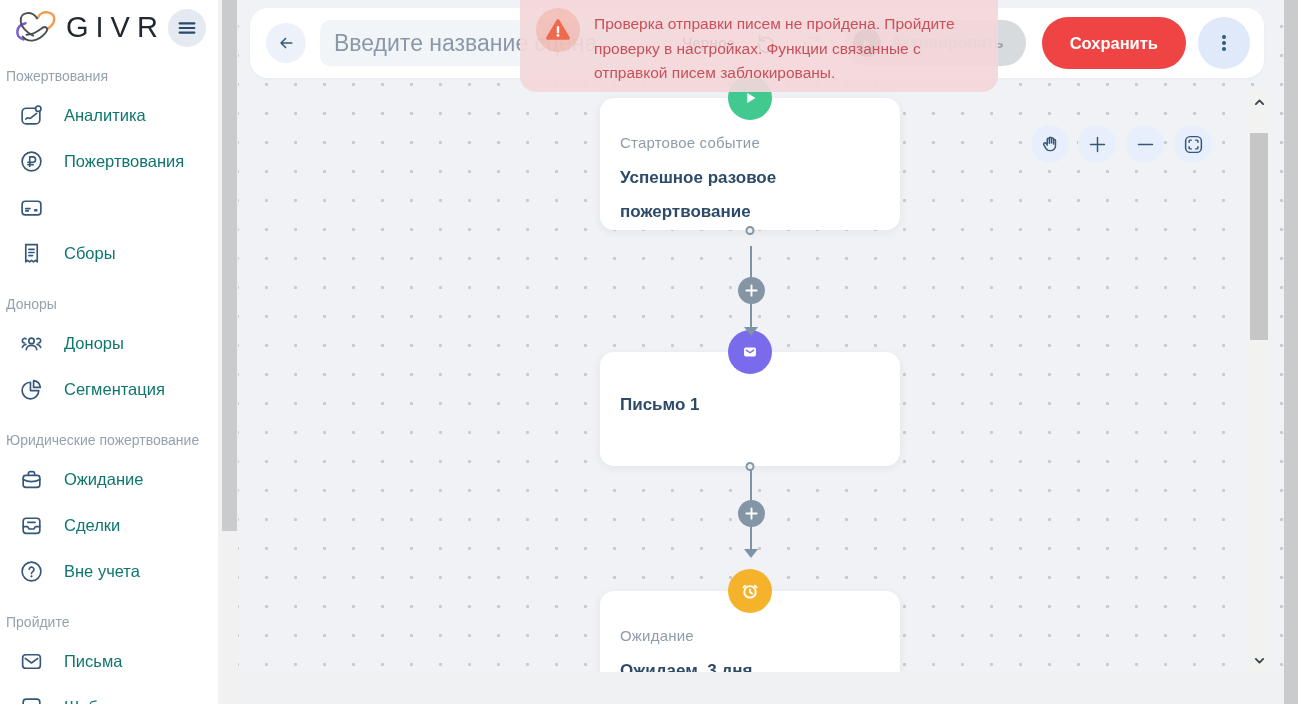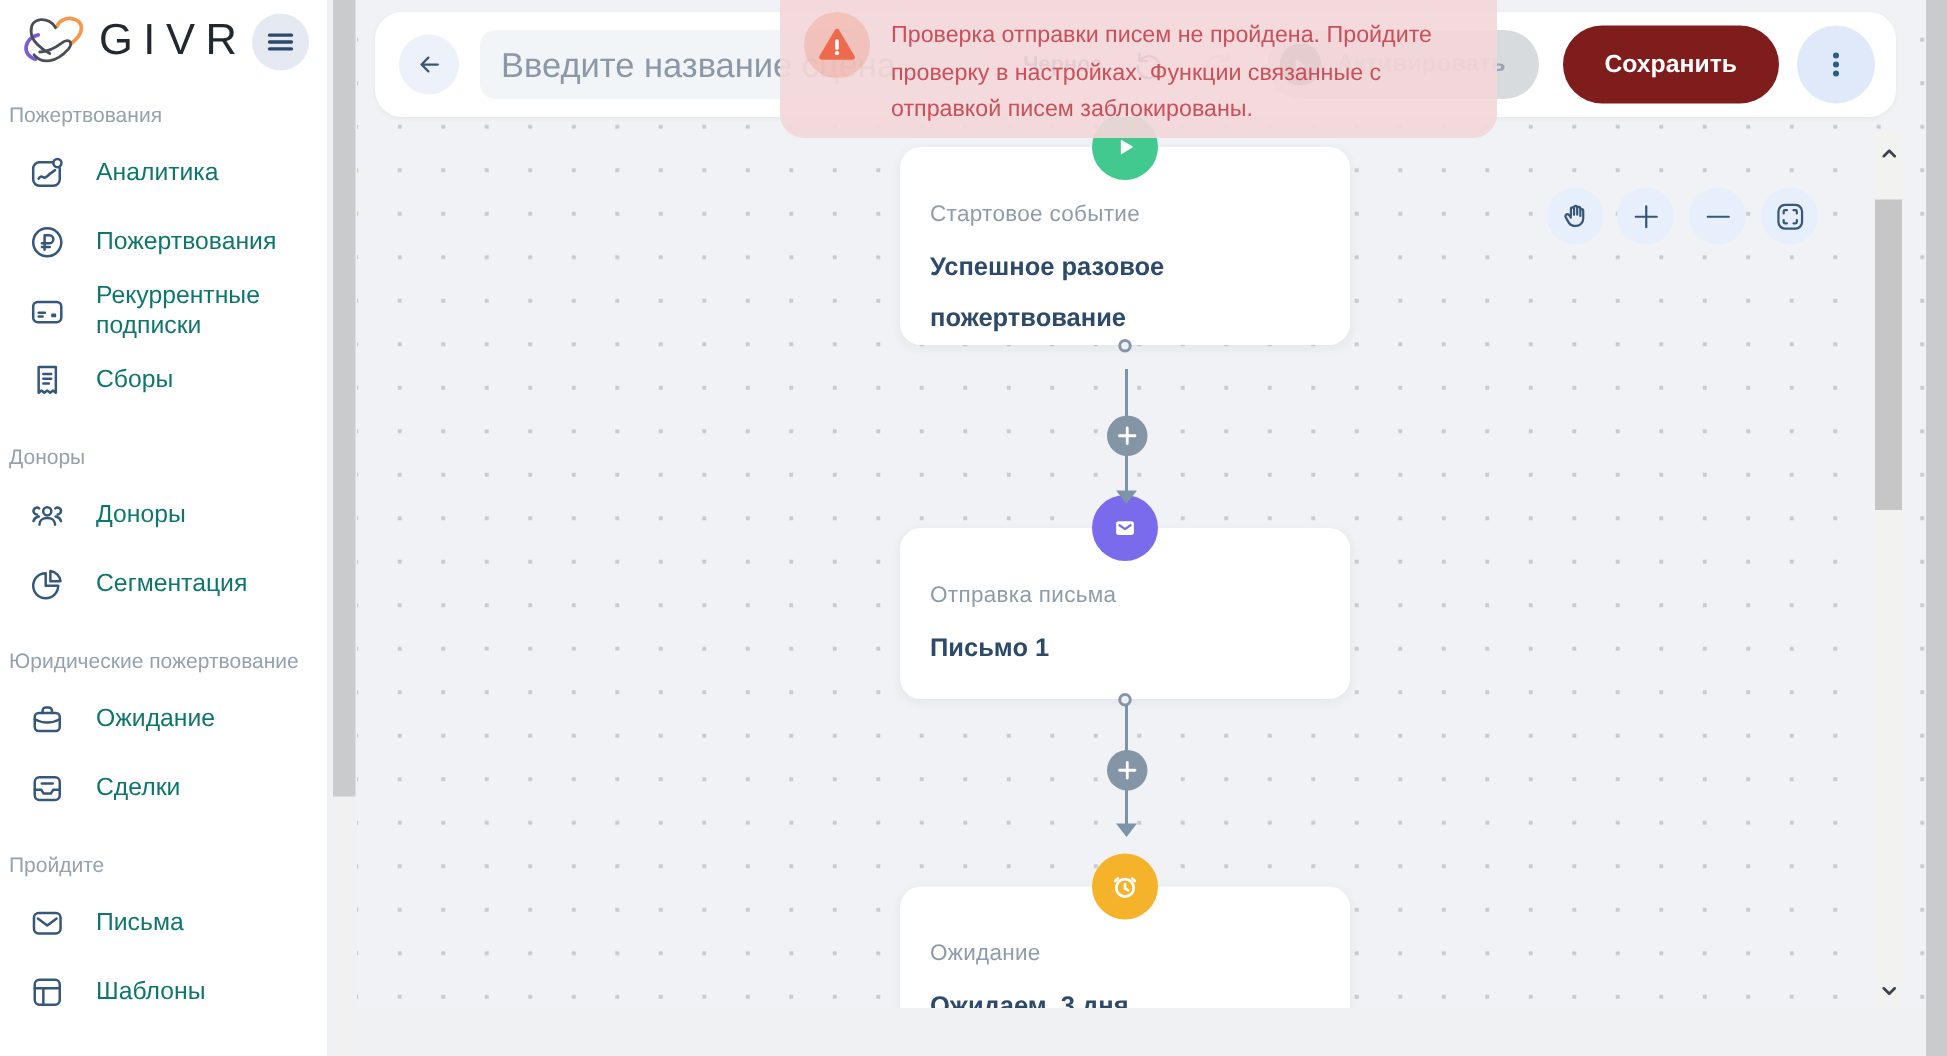--- a/index.html
+++ b/index.html
@@ -37,21 +37,21 @@
   .name-input::placeholder { color:#8b98a7; }
   .status-label { margin-left:24px; font-size:14.5px; font-weight:700; color:#35577a; }
   .icon-btn { width:34px; height:34px; background:transparent; }
   .icon-btn svg { width:22px; height:22px; fill:none; stroke-width:1.8; stroke-linecap:round; stroke-linejoin:round; }
   .undo-btn { margin-left:14px; } .undo-btn svg { stroke:#35577a; }
   .redo-btn { margin-left:12px; } .redo-btn svg { stroke:#bcc5ce; }
   .activate-btn { margin-left:16px; height:46px; border-radius:24px; background:#d8dbde; color:#9aa4ad; border:none;
                   font-family:"Liberation Sans",sans-serif; font-size:16px; font-weight:600; display:flex; align-items:center; gap:10px; padding:0 22px 0 8px; cursor:default; }
   .activate-play { width:28px; height:28px; border-radius:50%; background:#45505a; display:flex; align-items:center; justify-content:center; }
   .activate-play svg { width:11px; height:11px; fill:#c3c8cc; }
-  .save-btn { margin-left:16px; height:52px; border-radius:26px; background:#7f1d1d; color:#ffffff; border:none;
+  .save-btn { margin-left:16px; height:52px; border-radius:26px; background:#ef4444; color:#ffffff; border:none;
               font-family:"Liberation Sans",sans-serif; font-size:16.5px; font-weight:700; padding:0 28px; cursor:pointer; }
   .kebab-btn { margin-left:12px; width:52px; height:52px; background:#dfe9fa; }
   .kebab-btn svg { width:20px; height:20px; fill:#2b5d7d; }
 
   
   .notif { position:absolute; left:282px; top:0; width:478px; height:92px; background:rgba(243,215,217,0.92);
            border-radius:0 0 16px 16px; z-index:6; display:flex; align-items:flex-start; padding:8px 16px 0 16px; }
   .notif-icon-wrap { width:44px; height:44px; border-radius:50%; background:rgba(238,148,126,0.35); display:flex; align-items:center; justify-content:center; flex:0 0 44px; margin-top:0; }
   .notif-icon-wrap svg { width:26px; height:26px; }
   .notif-text { margin-left:14px; font-size:15.5px; line-height:24.5px; color:#c8505a; padding-top:4px; }
@@ -125,21 +125,20 @@
         <span class="lbl">Пожертвования</span>
       </div>
       <div class="side-item">
         <span class="side-icon">
           <svg viewBox="0 0 24 24" stroke="#35577a" fill="none">
             <rect x="3" y="6" width="18" height="13" rx="3"></rect>
             <path d="M6.5 13h4M6.5 15.3h2.5"></path>
             <rect x="14.5" y="13.5" width="3.2" height="2.4" rx=".6" fill="#35577a" stroke="none"></rect>
           </svg>
         </span>
-        <span class="lbl">Рекуррентные подписки</span>
       </div>
       <div class="side-item">
         <span class="side-icon">
           <svg viewBox="0 0 24 24" stroke="#35577a" fill="none">
             <path d="M6.5 3.5h11V20l-1.8-1.4-1.8 1.4-1.9-1.4-1.9 1.4-1.8-1.4L6.5 20z"></path>
             <path d="M9.5 8h5M9.5 11h5M9.5 14h3.5"></path>
           </svg>
         </span>
         <span class="lbl">Сборы</span>
       </div>
@@ -175,20 +174,30 @@
         <span class="lbl">Ожидание</span>
       </div>
       <div class="side-item">
         <span class="side-icon">
           <svg viewBox="0 0 24 24" stroke="#35577a" fill="none">
             <rect x="4" y="5" width="16" height="14.5" rx="3"></rect>
             <path d="M4 13h4.2l1.5 2.4h4.6L15.8 13H20M8.5 9h7"></path>
           </svg>
         </span>
         <span class="lbl">Сделки</span>
+      </div>
+      <div class="side-item">
+        <span class="side-icon">
+          <svg viewBox="0 0 24 24" stroke="#35577a" fill="none">
+            <circle cx="12" cy="12" r="9"></circle>
+            <path d="M9.8 9.7a2.3 2.3 0 1 1 3.4 2.4c-.8.5-1.2 1-1.2 1.9"></path>
+            <circle cx="12" cy="16.6" r="1.1" fill="#35577a" stroke="none"></circle>
+          </svg>
+        </span>
+        <span class="lbl">Вне учета</span>
       </div>
       <div class="side-section-header">Пройдите</div>
       <div class="side-item">
         <span class="side-icon">
           <svg viewBox="0 0 24 24" stroke="#35577a" fill="none">
             <rect x="3.5" y="5.5" width="17" height="13" rx="3"></rect>
             <path d="M6 9l6 4.4L18 9"></path>
           </svg>
         </span>
         <span class="lbl">Письма</span>
@@ -273,21 +282,20 @@
         <div class="node-handle"></div>
       </div>
       <div class="node-card" style="top: 352px; height: 114px;">
         <div class="node-icon" style="background: rgb(122, 107, 236);">
           <svg viewBox="0 0 24 24">
             <rect x="5.5" y="7" width="13" height="10" rx="2" fill="#ffffff"></rect>
             <path d="M8 10l4 2.8 4-2.8" stroke="#7a6bec" stroke-width="1.6" fill="none" stroke-linecap="round" stroke-linejoin="round"></path>
           </svg>
         </div>
         <div class="node-body">
-          <div class="node-type">Отправка письма</div>
           <div class="node-title">Письмо 1</div>
         </div>
         <div class="node-handle"></div>
       </div>
       <div class="node-card" style="top: 591px; height: 120px;">
         <div class="node-icon" style="background: rgb(245, 179, 43);">
           <svg viewBox="0 0 24 24" fill="none" stroke="#ffffff" stroke-width="2" stroke-linecap="round">
             <circle cx="12" cy="13" r="6.3"></circle>
             <path d="M12 10.2v3.2l2.3 1.4M6.8 6.2L4.9 8M17.2 6.2L19.1 8"></path>
           </svg>

